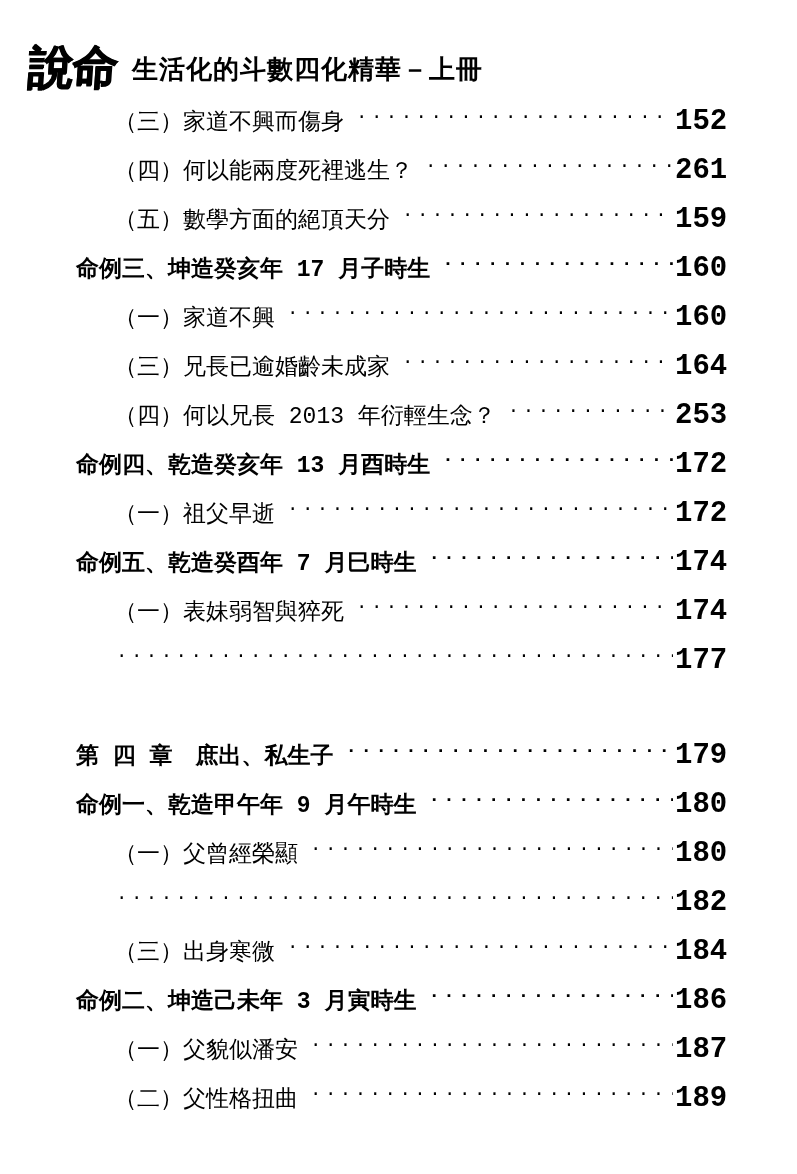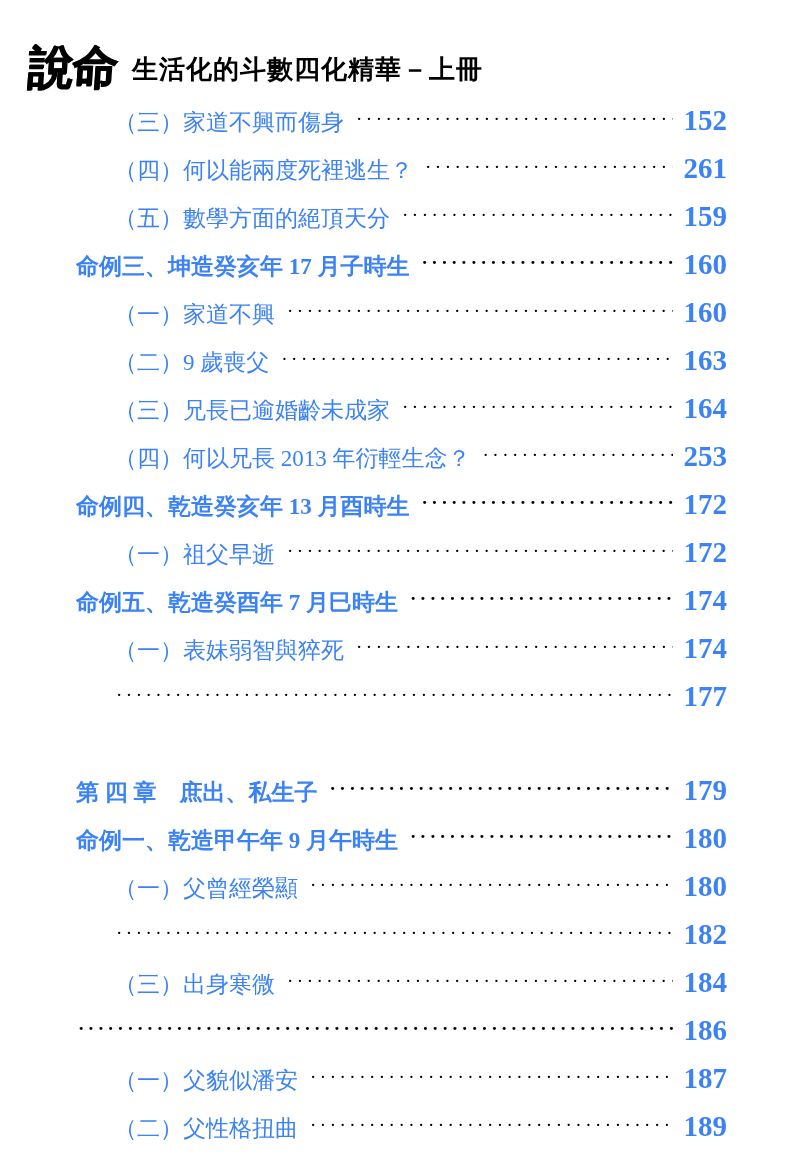--- a/index.html
+++ b/index.html
@@ -56,24 +56,24 @@
   }
 
   
   .toc {
     padding: 14px 70px 0 70px;
     box-sizing: border-box;
   }
   .toc-row {
     display: flex;
     align-items: baseline;
-    font-family: Liberation Serif, serif;
+    font-family: Liberation Mono, monospace;
     font-size: 23px;
     line-height: 1;
-    color: #3b82f6;
+    color: #000000;
     margin-bottom: 19px;
     white-space: nowrap;
   }
   .toc-row.level-1 { padding-left: 6px; font-weight: 700; }
   .toc-row.level-2 { padding-left: 44px; font-weight: 400; }
   .toc-row.chapter { padding-left: 6px; font-weight: 700; letter-spacing: 0px; }
 
   .toc-label {
     flex: 0 0 auto;
     padding-right: 10px;
@@ -138,25 +138,20 @@
         <span class="toc-label">命例三、坤造癸亥年 17 月子時生</span>
         <span class="toc-dots"></span>
         <span class="toc-page">160</span>
       </div>
       <div class="toc-row level-2">
         <span class="toc-label">（一）家道不興</span>
         <span class="toc-dots"></span>
         <span class="toc-page">160</span>
       </div>
       <div class="toc-row level-2">
-        <span class="toc-label">（二）9 歲喪父</span>
-        <span class="toc-dots"></span>
-        <span class="toc-page">163</span>
-      </div>
-      <div class="toc-row level-2">
         <span class="toc-label">（三）兄長已逾婚齡未成家</span>
         <span class="toc-dots"></span>
         <span class="toc-page">164</span>
       </div>
       <div class="toc-row level-2">
         <span class="toc-label">（四）何以兄長 2013 年衍輕生念？</span>
         <span class="toc-dots"></span>
         <span class="toc-page">253</span>
       </div>
       <div class="toc-row level-1">
@@ -202,20 +197,21 @@
       <div class="toc-row level-2">
         <span class="toc-dots"></span>
         <span class="toc-page">182</span>
       </div>
       <div class="toc-row level-2">
         <span class="toc-label">（三）出身寒微</span>
         <span class="toc-dots"></span>
         <span class="toc-page">184</span>
       </div>
       <div class="toc-row level-1">
+        <span class="toc-label">命例二、坤造己未年 3 月寅時生</span>
         <span class="toc-dots"></span>
         <span class="toc-page">186</span>
       </div>
       <div class="toc-row level-2">
         <span class="toc-label">（一）父貌似潘安</span>
         <span class="toc-dots"></span>
         <span class="toc-page">187</span>
       </div>
       <div class="toc-row level-2">
         <span class="toc-label">（二）父性格扭曲</span>

